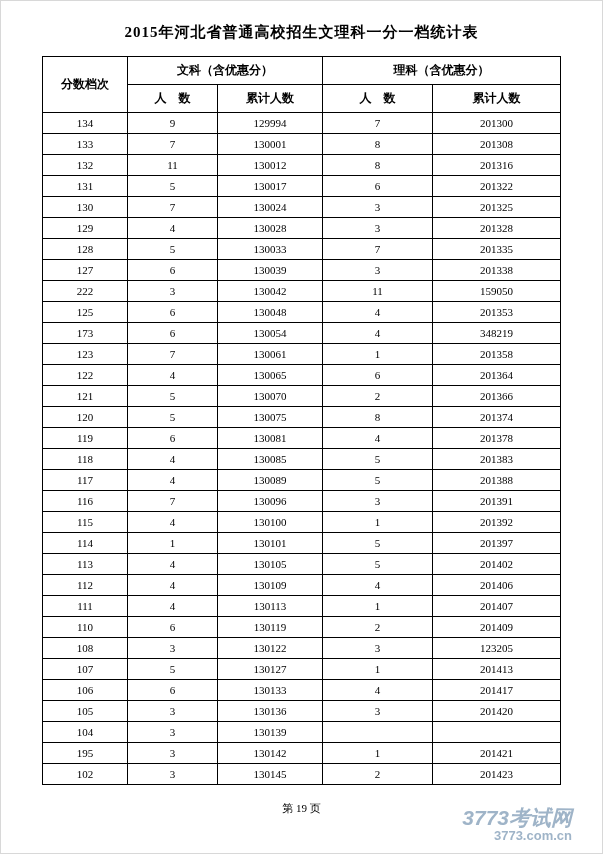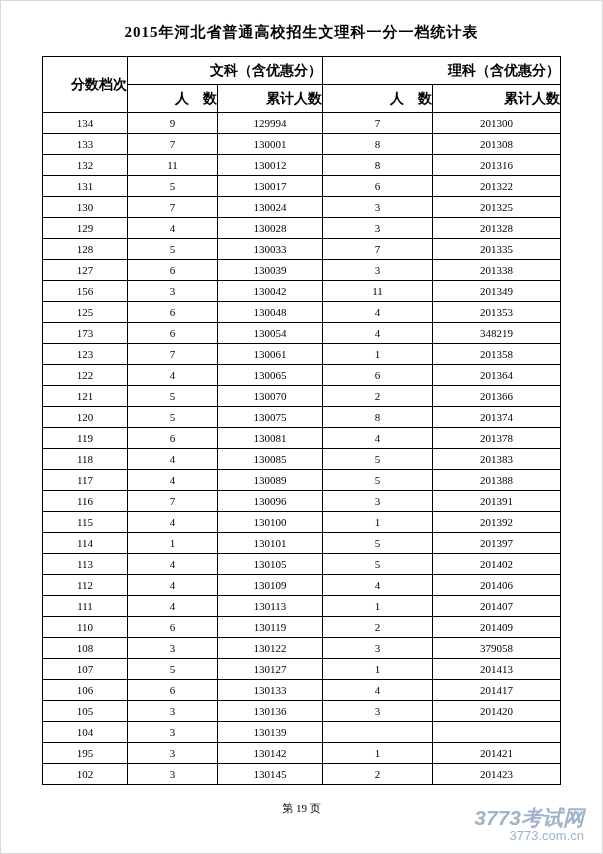--- a/index.html
+++ b/index.html
@@ -36,51 +36,50 @@
     height:20px;
     line-height:20px;
     font-weight:normal;
     overflow:hidden;
     white-space:nowrap;
   }
   .score-table th{
     font-weight:bold;
     height:27px;
     line-height:27px;
-    font-size:14px;
-    text-align:right;
+    font-size:12px;
   }
   .col-score{width:85px;}
   .col-cnt1{width:90px;}
   .col-cum1{width:105px;}
   .col-cnt2{width:110px;}
   .col-cum2{width:128px;}
   .page-footer{
     text-align:center;
     font-size:11px;
     margin-top:16px;
   }
   .watermark{
     position:absolute;
-    right:18px;
+    right:30px;
     bottom:10px;
     text-align:right;
     line-height:1.1;
     user-select:none;
   }
   .watermark .wm-main{
     font-family:"Liberation Sans","DejaVu Sans",sans-serif;
     font-weight:bold;
     font-style:italic;
     font-size:21px;
   }
   .watermark .wm-sub{
     font-family:"Liberation Sans","DejaVu Sans",sans-serif;
     font-size:13px;
-    font-weight:normal;
+    font-weight:bold;
   }
 </style>
 </head>
 <body>
 
 <div class="doc-title">2015年河北省普通高校招生文理科一分一档统计表</div>
 
 <table class="score-table">
   <colgroup>
     <col class="col-score">
@@ -153,25 +152,25 @@
         <td>201335</td>
       </tr>
       <tr>
         <td>127</td>
         <td>6</td>
         <td>130039</td>
         <td>3</td>
         <td>201338</td>
       </tr>
       <tr>
-        <td>156</td>
+        <td>222</td>
         <td>3</td>
         <td>130042</td>
         <td>11</td>
-        <td>201349</td>
+        <td>159050</td>
       </tr>
       <tr>
         <td>125</td>
         <td>6</td>
         <td>130048</td>
         <td>4</td>
         <td>201353</td>
       </tr>
       <tr>
         <td>173</td>
@@ -276,21 +275,21 @@
         <td>6</td>
         <td>130119</td>
         <td>2</td>
         <td>201409</td>
       </tr>
       <tr>
         <td>108</td>
         <td>3</td>
         <td>130122</td>
         <td>3</td>
-        <td>379058</td>
+        <td>123205</td>
       </tr>
       <tr>
         <td>107</td>
         <td>5</td>
         <td>130127</td>
         <td>1</td>
         <td>201413</td>
       </tr>
       <tr>
         <td>106</td>

